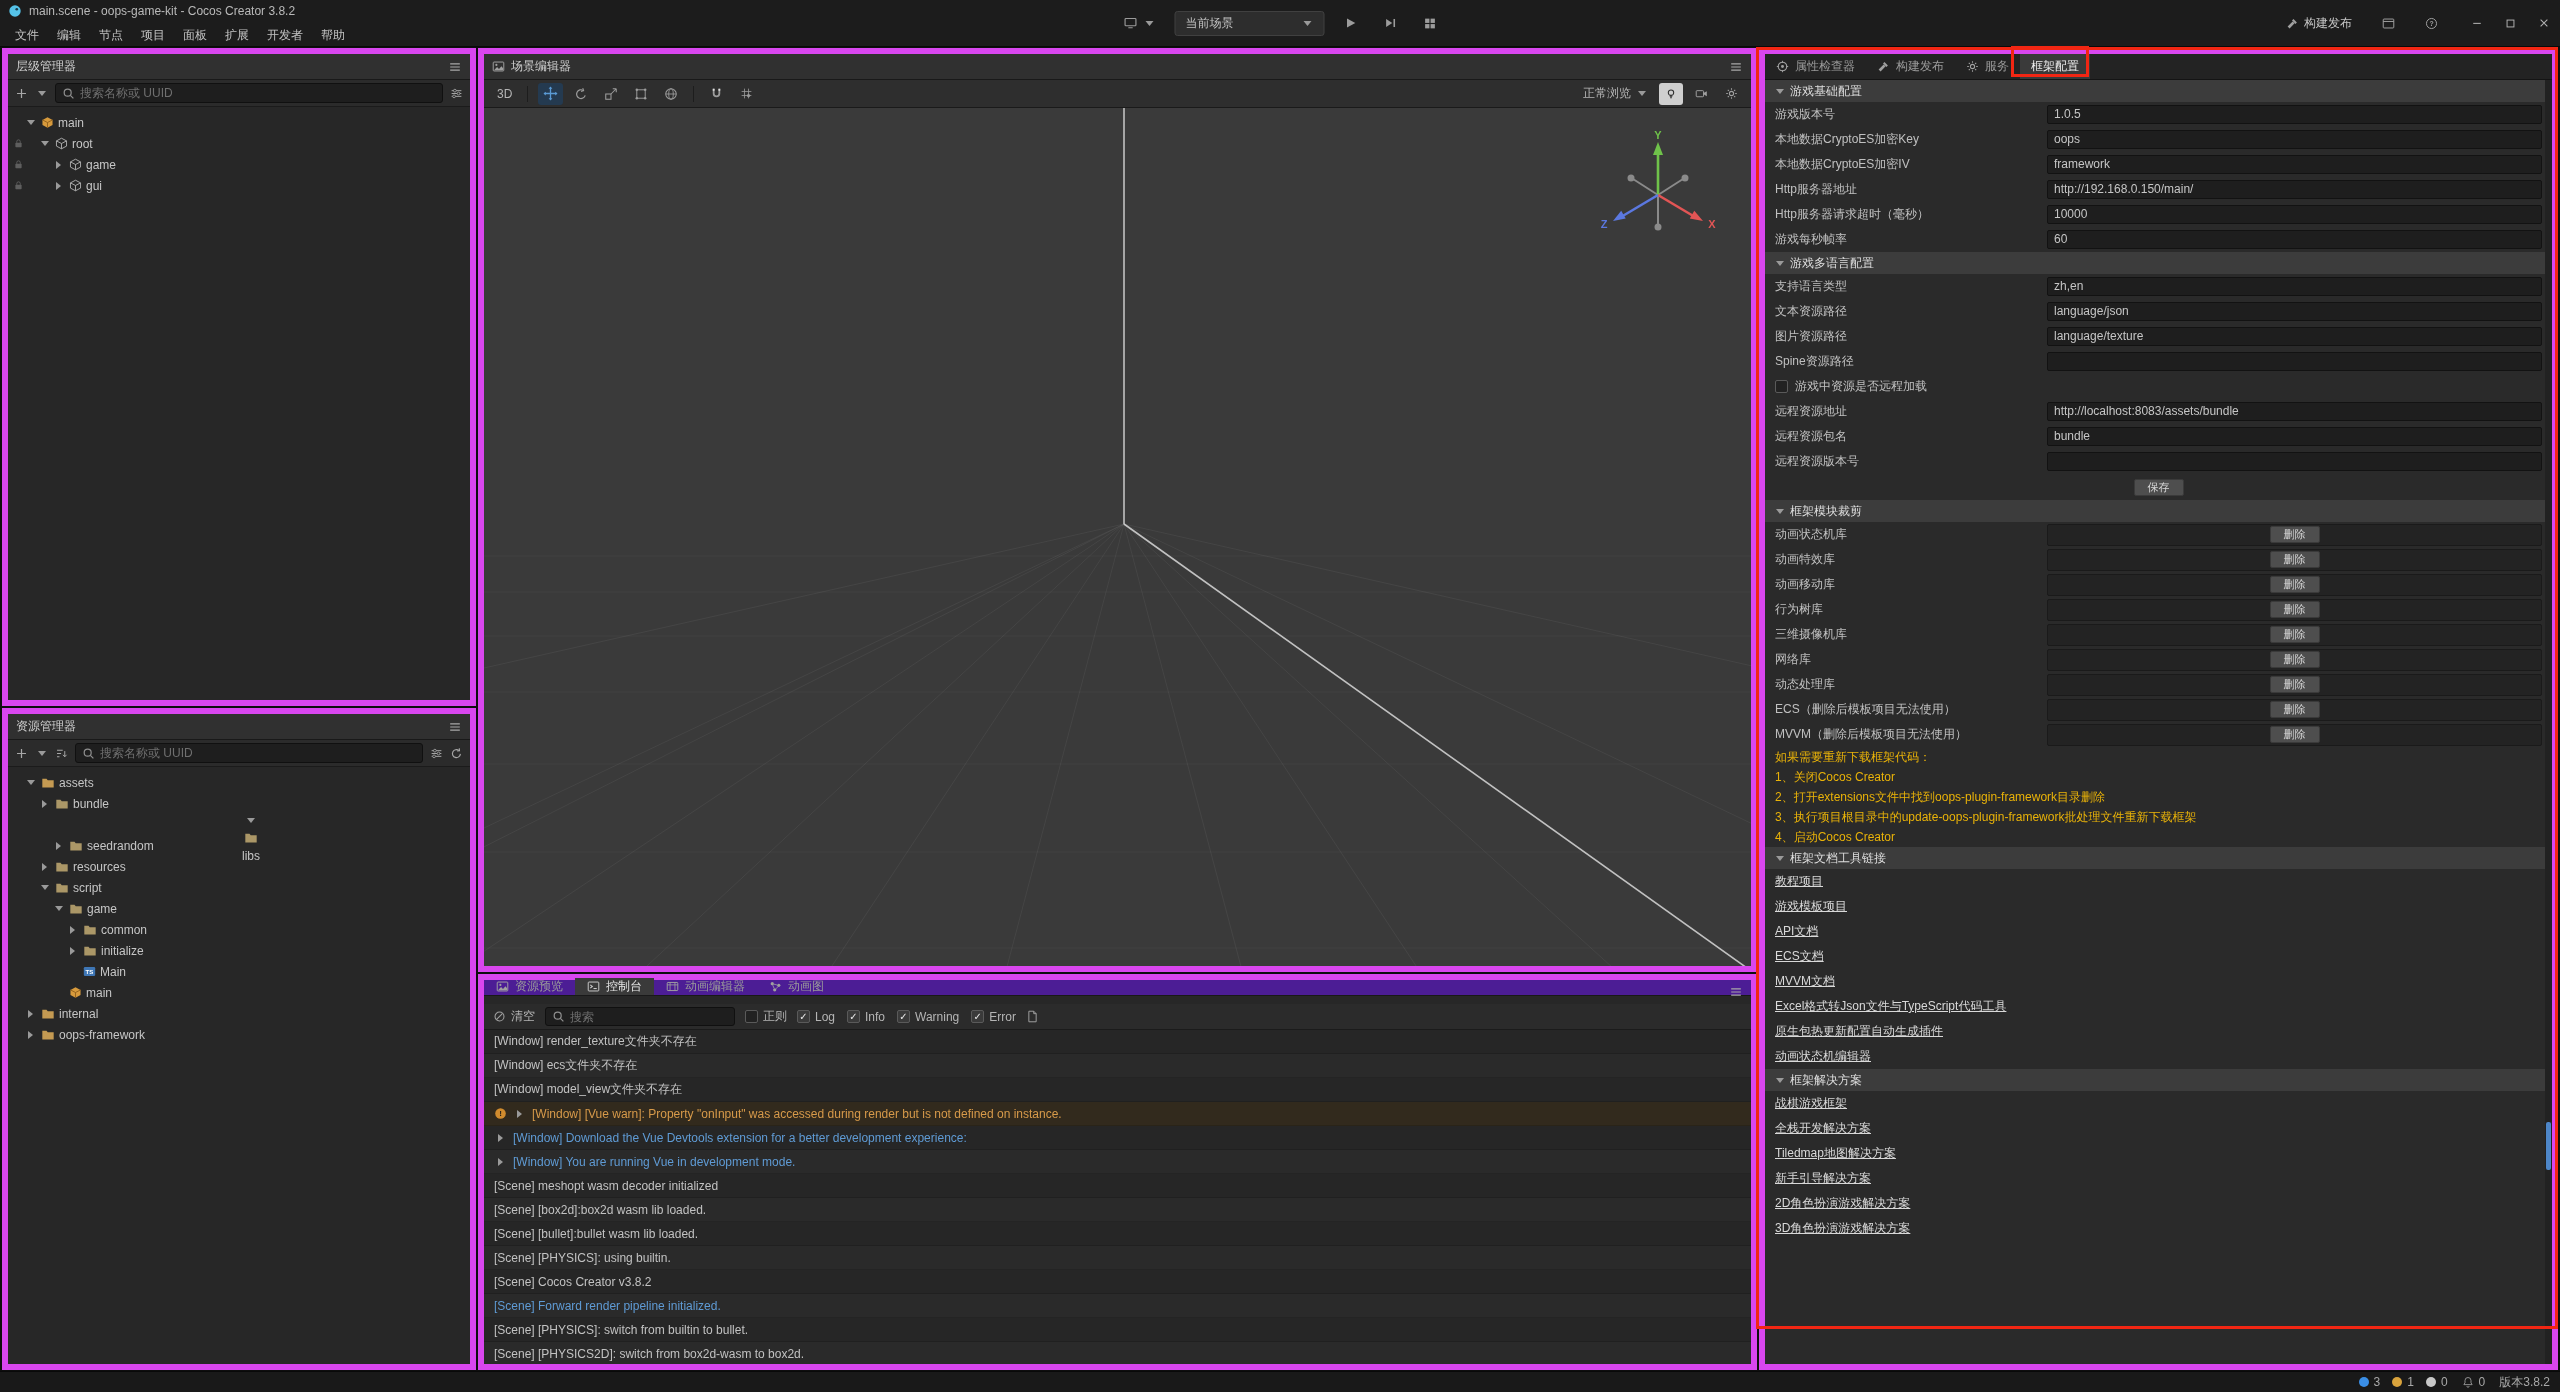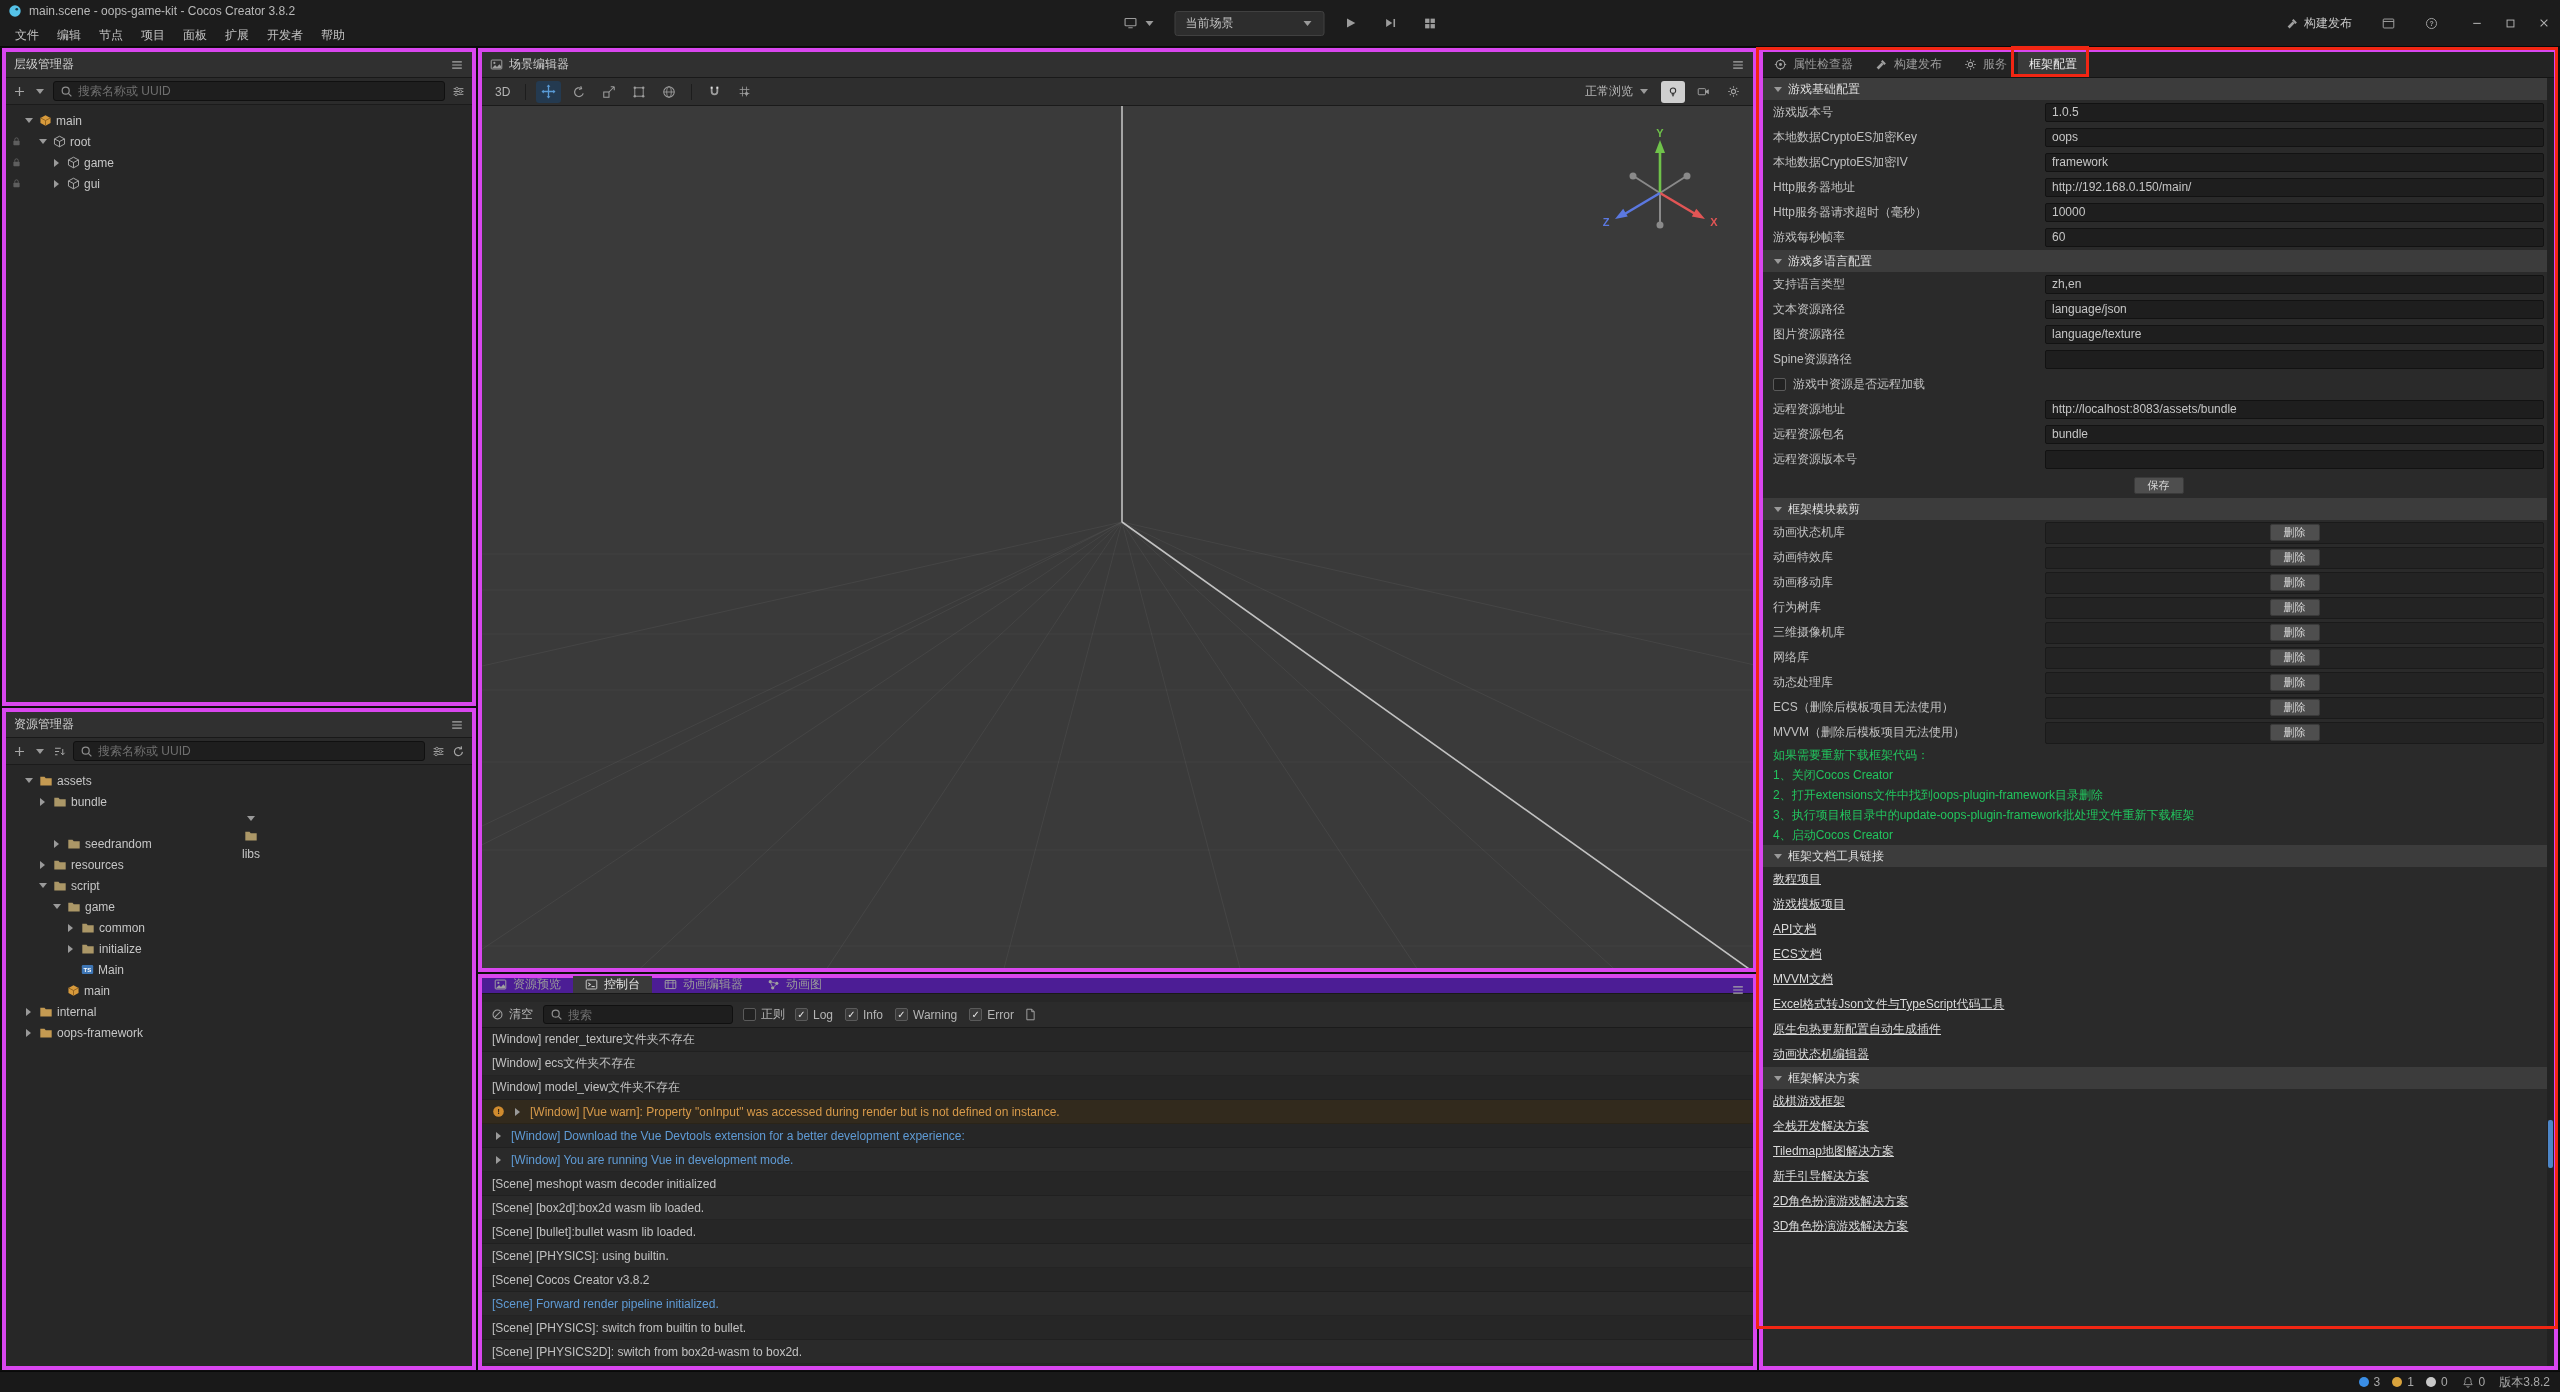--- a/index.html
+++ b/index.html
@@ -16,21 +16,21 @@
   #titlebar{position:absolute;left:0;top:0;width:2560px;height:47px;background:#1c1c1c;border-bottom:1px solid #090909}
   .tb-title-row{position:absolute;left:8px;top:4px;display:flex;align-items:center;gap:7px;color:#b9b9b9}
   #menu-bar{position:absolute;left:6px;top:25px;display:flex;align-items:center;height:20px}
   .menu-item{padding:0 9px;color:#c2c2c2;cursor:default}
   .tb-center{position:absolute;left:50%;top:9px;transform:translateX(-50%);display:flex;align-items:center;gap:12px;height:28px}
   .tb-btn{display:flex;align-items:center;gap:5px;padding:0 7px;height:26px;border-radius:3px}
   .tb-select{display:flex;align-items:center;gap:17px;height:25px;padding:0 10px;background:#2d2d2d;border:1px solid #404040;border-radius:3px;color:#c2c2c2;min-width:150px}
   .tb-right{position:absolute;right:10px;top:9px;display:flex;align-items:center;gap:16px;height:28px}
   .win-btns{display:flex;align-items:center;gap:22px;margin-left:10px}
   
-  .panel{position:absolute;background:#272727;border:4px solid #d946ef}
+  .panel{position:absolute;background:#272727;border:6px solid #d946ef}
   .panel-header{height:26px;display:flex;align-items:center;gap:6px;padding:0 8px;background:#303030;border-bottom:1px solid #191919;color:#cfcfcf}
   .ph-spacer{flex:1}
   .toolbar-row{height:27px;display:flex;align-items:center;gap:7px;padding:0 7px;background:#2b2b2b;border-bottom:1px solid #1b1b1b}
   .searchbox{flex:1;height:20px;background:#1e1e1e;border:1px solid #101010;border-radius:3px;display:flex;align-items:center;gap:5px;padding:0 6px}
   .searchbox input{flex:1;background:transparent;border:none;outline:none;color:#bdbdbd;font-size:12px;font-family:inherit}
   .searchbox input::placeholder{color:#6f6f6f}
   .tree{padding-top:5px}
   .tree-row{height:21px;display:flex;align-items:center;gap:4px;position:relative;color:#c6c6c6;white-space:nowrap}
   .lock-col{position:absolute;left:5px;opacity:.6}
   
@@ -63,21 +63,21 @@
   #insp-body{position:absolute;left:0;right:0;top:26px;bottom:0;background:#2a2a2a;overflow:hidden}
   .section-head{height:22px;background:#3c3c3c;display:flex;align-items:center;gap:4px;padding:0 8px;color:#dedede}
   .prop-row{display:flex;align-items:center;height:25px;padding:0 10px}
   .prop-label{flex:0 0 272px;color:#c0c0c0;white-space:nowrap;overflow:hidden}
   .prop-row .cb + .prop-label{flex:0 0 auto}
   .prop-value{flex:1;display:flex;align-items:center;min-width:0}
   .text-input{flex:1;height:19px;line-height:17px;background:#1e1e1e;border:1px solid #121212;border-radius:2px;padding:0 6px;color:#c6c6c6;white-space:nowrap;overflow:hidden}
   .del-strip{flex:1;height:22px;background:#232323;border:1px solid #1a1a1a;border-radius:2px;display:flex;align-items:center;justify-content:center}
   .btn{background:#4e4e4e;border:1px solid #3a3a3a;border-radius:2px;color:#d8d8d8;font-size:11px;height:17px;display:inline-flex;align-items:center;padding:0 13px;white-space:nowrap}
   .save-row{height:26px;display:flex;align-items:center;justify-content:center}
-  .note-line{padding-left:10px;line-height:20px;color:#22c55e;white-space:nowrap}
+  .note-line{padding-left:10px;line-height:20px;color:#eab308;white-space:nowrap}
   .link-line{padding-left:10px;line-height:25px;white-space:nowrap}
   .link-text{color:#d9d9d9;text-decoration:underline}
   #insp-scroll-track{position:absolute;right:0;top:26px;bottom:0;width:7px;background:#222}
   #insp-scroll-thumb{position:absolute;right:1px;top:1068px;width:5px;height:48px;background:#4d86c8;border-radius:2px}
   
   #statusbar{position:absolute;left:0;top:1371px;width:2560px;height:21px;background:#191919;border-top:1px solid #090909;display:flex;align-items:center}
   .sb-right{position:absolute;right:10px;display:flex;align-items:center;gap:14px;color:#a8a8a8}
   .sb-count{display:flex;align-items:center;gap:5px}
   .sb-dot{width:10px;height:10px;border-radius:50%}
   

